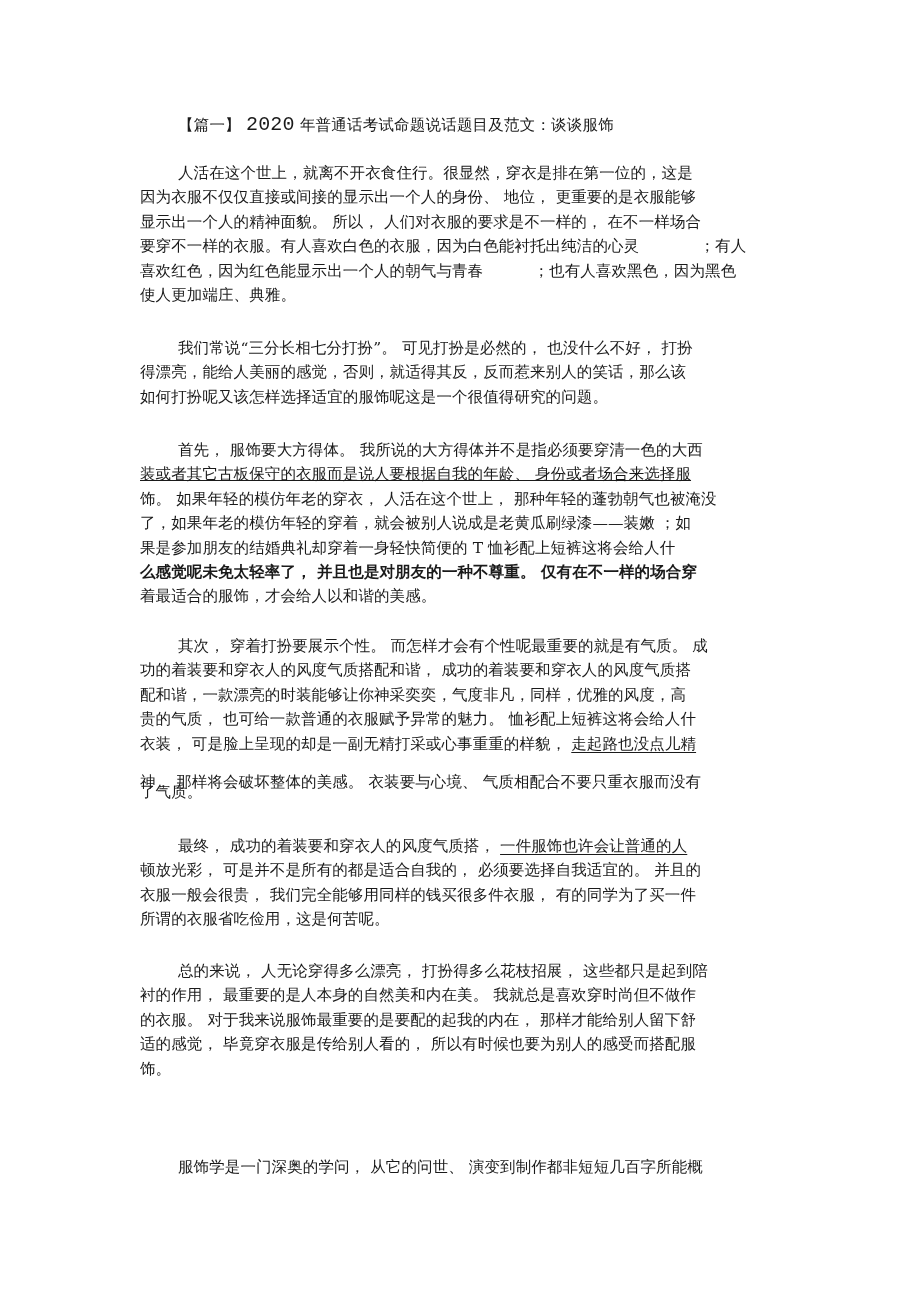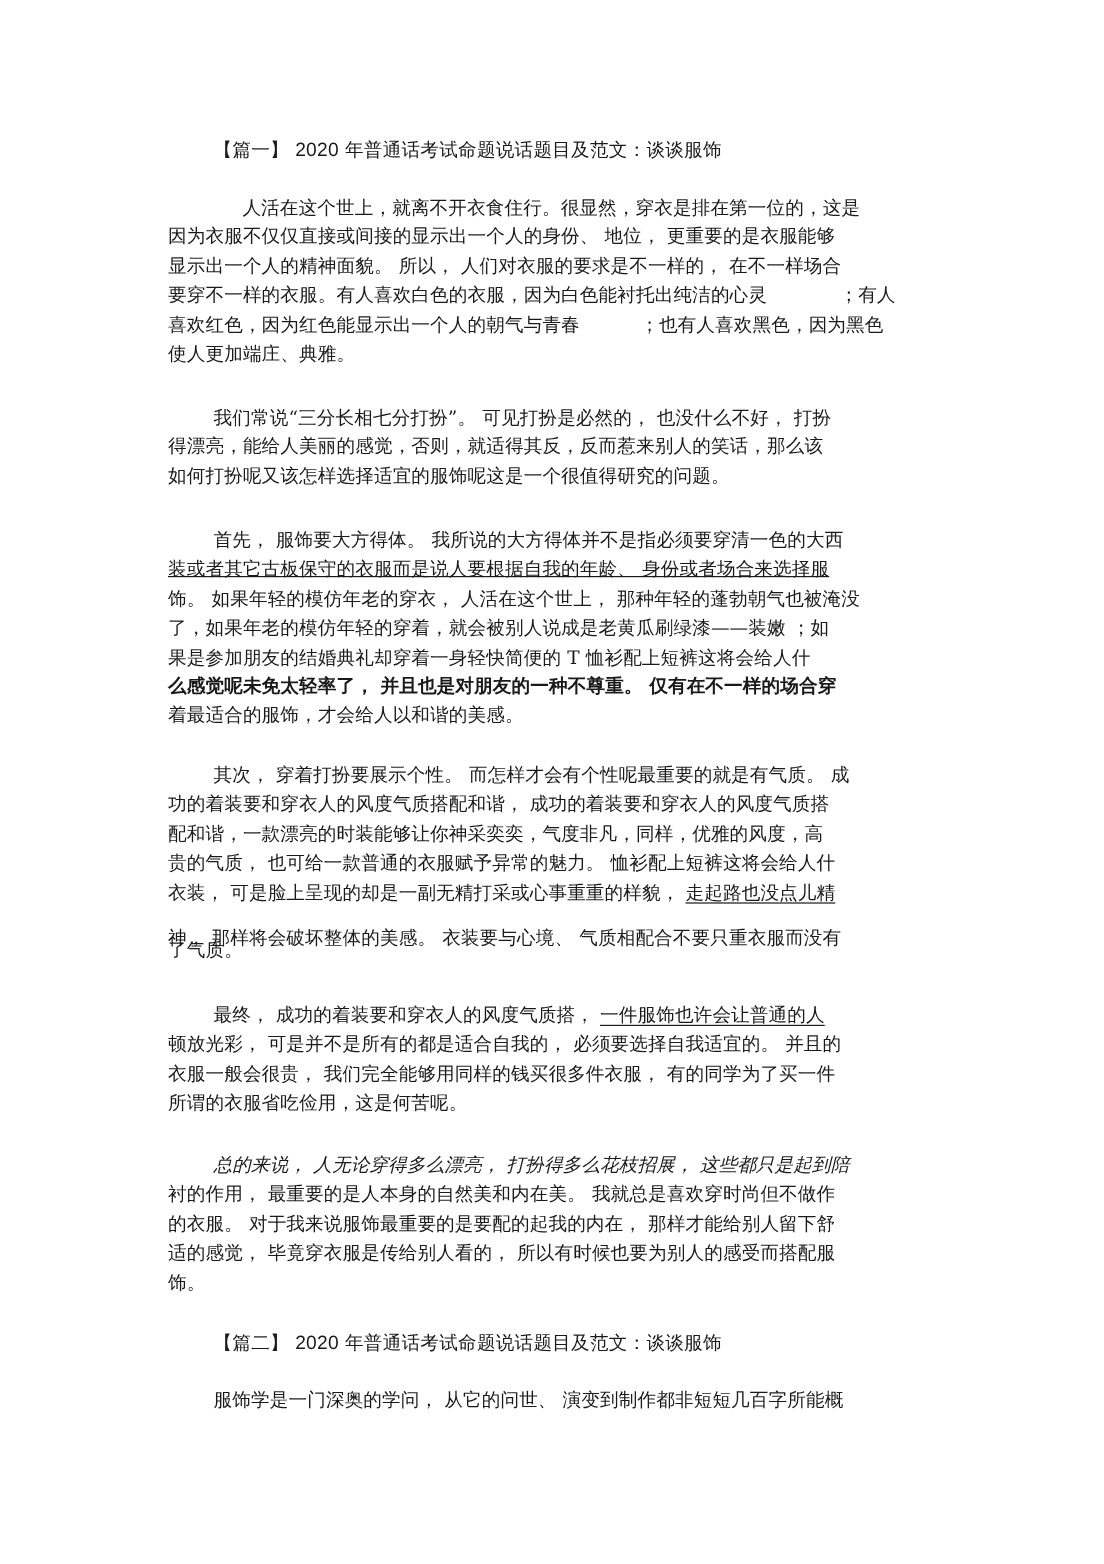--- a/index.html
+++ b/index.html
@@ -1,38 +1,38 @@
 <!DOCTYPE html>
 <html><head>
   <meta charset="utf-8">
   <style>
     html, body { margin: 0; padding: 0; background: #ffffff; }
     body { width: 920px; height: 1303px; position: relative; overflow: hidden;
       font-family: "DejaVu Serif", "Liberation Serif", serif; color: #1a1a1a; }
     .page { position: absolute; left: 0; top: 0; width: 920px; height: 1303px; }
     .heading { position: absolute; left: 178px; font-size: 15.5px; line-height: 24px; white-space: nowrap; letter-spacing: 0.2px; }
-    .heading .num { font-family: Liberation Sans, sans-serif; font-size: 16px; }
+    .heading .num { font-family: Liberation Mono, monospace; font-size: 20px; }
     .para { position: absolute; left: 140px; width: 640px; font-size: 15.5px; }
     .line { position: absolute; left: 0; white-space: pre; height: 24px; line-height: 24px; letter-spacing: 0.1px; }
     .line.indent { left: 38px; }
     .ul { text-decoration: underline; text-underline-offset: 3px; }
   </style>
 </head>
 <body>
 
 <div class="page">
 
   <div class="heading" style="top:113px;">
     <span>【篇一】</span>
     <span class="num">2020</span>
     <span>年普通话考试命题说话题目及范文：谈谈服饰</span>
   </div>
 
   <div class="para" style="top:161px;">
-    <div class="line indent" style="top:0px;margin-left:24px;">人活在这个世上，就离不开衣食住行。很显然，穿衣是排在第一位的，这是</div>
+    <div class="line indent" style="top:0px;">人活在这个世上，就离不开衣食住行。很显然，穿衣是排在第一位的，这是</div>
     <div class="line" style="top:24.4px;">因为衣服不仅仅直接或间接的显示出一个人的身份、 地位， 更重要的是衣服能够</div>
     <div class="line" style="top:48.8px;">显示出一个人的精神面貌。 所以， 人们对衣服的要求是不一样的， 在不一样场合</div>
     <div class="line" style="top:73.2px;">要穿不一样的衣服。有人喜欢白色的衣服，因为白色能衬托出纯洁的心灵            ；有人</div>
     <div class="line" style="top:97.6px;">喜欢红色，因为红色能显示出一个人的朝气与青春          ；也有人喜欢黑色，因为黑色</div>
     <div class="line" style="top:122px;">使人更加端庄、典雅。</div>
   </div>
 
   <div class="para" style="top:336px;">
     <div class="line indent" style="top:0px;">我们常说“三分长相七分打扮”。 可见打扮是必然的， 也没什么不好， 打扮</div>
     <div class="line" style="top:24.4px;">得漂亮，能给人美丽的感觉，否则，就适得其反，反而惹来别人的笑话，那么该</div>
@@ -60,30 +60,25 @@
   </div>
 
   <div class="para" style="top:834px;">
     <div class="line indent" style="top:0px;"><span>最终， 成功的着装要和穿衣人的风度气质搭， </span><span class="ul">一件服饰也许会让普通的人</span></div>
     <div class="line" style="top:24.4px;">顿放光彩， 可是并不是所有的都是适合自我的， 必须要选择自我适宜的。 并且的</div>
     <div class="line" style="top:48.8px;">衣服一般会很贵， 我们完全能够用同样的钱买很多件衣服， 有的同学为了买一件</div>
     <div class="line" style="top:73.2px;">所谓的衣服省吃俭用，这是何苦呢。</div>
   </div>
 
   <div class="para" style="top:959px;">
-    <div class="line indent" style="top:0px;font-style:italic;">总的来说， 人无论穿得多么漂亮， 打扮得多么花枝招展， 这些都只是起到陪</div>
+    <div class="line indent" style="top:0px;">总的来说， 人无论穿得多么漂亮， 打扮得多么花枝招展， 这些都只是起到陪</div>
     <div class="line" style="top:24.4px;">衬的作用， 最重要的是人本身的自然美和内在美。 我就总是喜欢穿时尚但不做作</div>
     <div class="line" style="top:48.8px;">的衣服。 对于我来说服饰最重要的是要配的起我的内在， 那样才能给别人留下舒</div>
     <div class="line" style="top:73.2px;">适的感觉， 毕竟穿衣服是传给别人看的， 所以有时候也要为别人的感受而搭配服</div>
     <div class="line" style="top:97.6px;">饰。</div>
   </div>
 
-  <div class="heading" style="top:1107px;">
-    <span>【篇二】</span>
-    <span class="num">2020</span>
-    <span>年普通话考试命题说话题目及范文：谈谈服饰</span>
-  </div>
 
   <div class="para" style="top:1155px;">
     <div class="line indent" style="top:0px;">服饰学是一门深奥的学问， 从它的问世、 演变到制作都非短短几百字所能概</div>
   </div>
 
 </div>
 
 </body></html>

